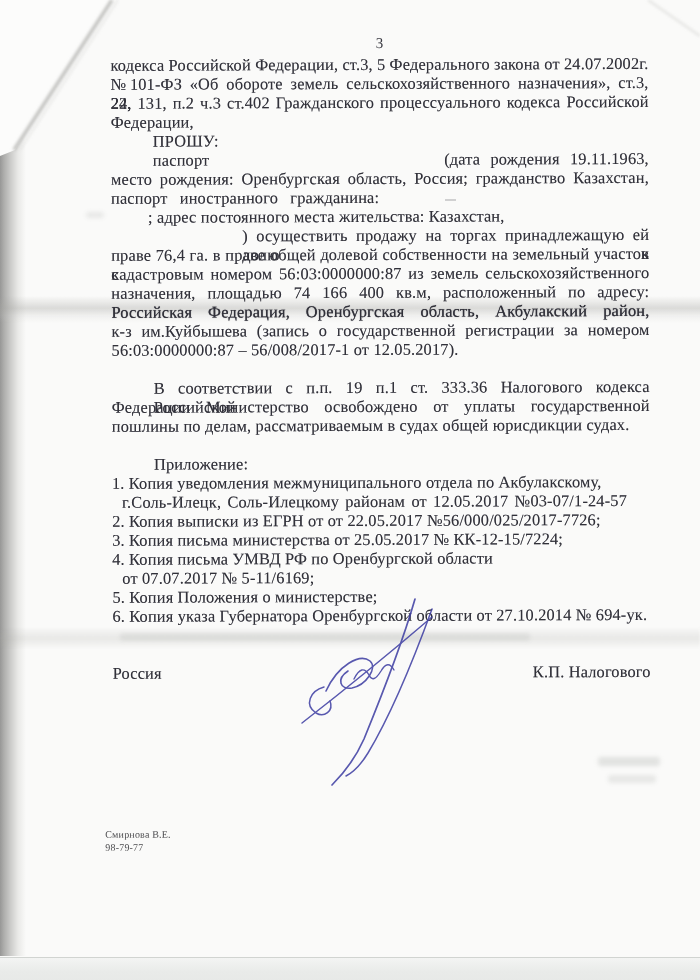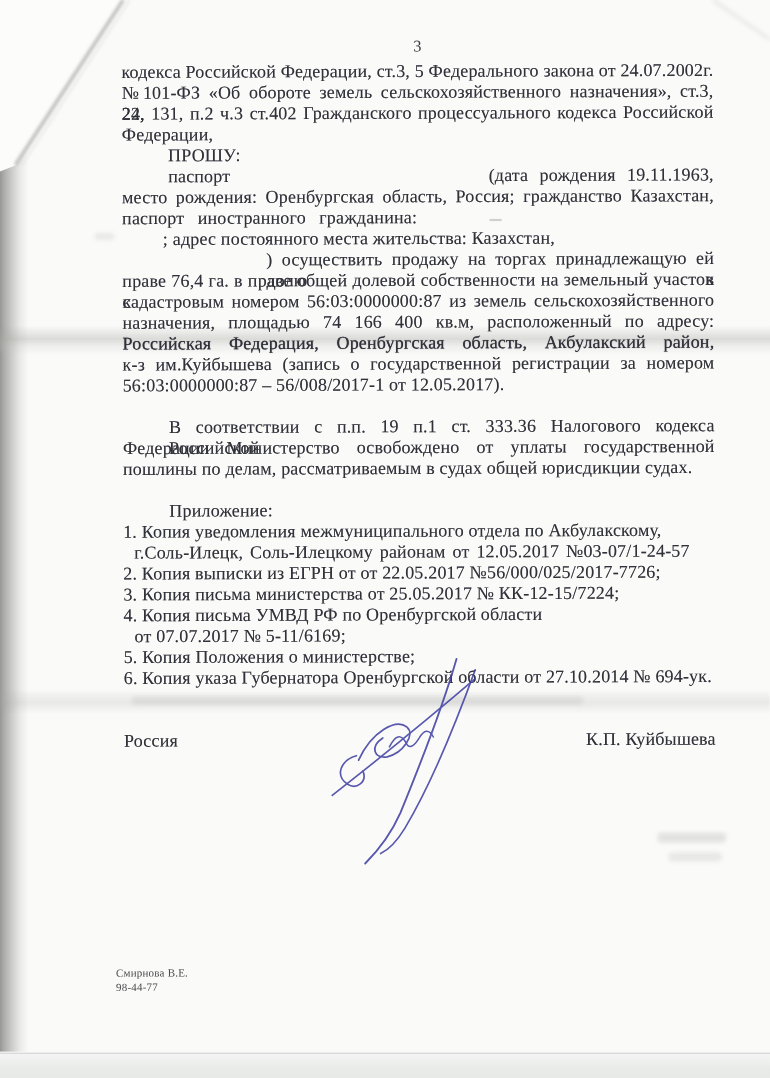--- a/index.html
+++ b/index.html
@@ -55,21 +55,21 @@
   .ind2{padding-left:37px;}
   .sale{padding-left:131px;}
   .ws8{word-spacing:8px;}
   .ws6{word-spacing:6px;text-align:right;}
   .ws2{word-spacing:2px;}
   .emph{text-shadow:0 0 0.7px rgba(30,30,40,0.85);}
   .row{display:flex;justify-content:space-between;}
   .li-cont{padding-left:10px;}
   .sigrow{display:flex;justify-content:space-between;}
   .footer{
-    position:absolute;left:104px;top:879px;font-size:10px;line-height:12.5px;
+    position:absolute;left:104px;top:828px;font-size:10px;line-height:12.5px;
     color:#4b4b4e;letter-spacing:0.2px;
   }
   .signature{position:absolute;left:290px;top:595px;pointer-events:none;}
 </style>
 </head>
 <body>
 
 <div class="left-strip"></div>
 <div class="fold-band1"></div>
 <div class="fold-band2"></div>
@@ -138,27 +138,27 @@
     <div class="ln">3.  Копия письма министерства от 25.05.2017 № КК-12-15/7224;</div>
     <div class="ln">4. Копия письма УМВД РФ по Оренбургской области</div>
     <div class="ln li-cont">от 07.07.2017 № 5-11/6169;</div>
     <div class="ln">5. Копия Положения о министерстве;</div>
     <div class="ln">6. Копия указа Губернатора Оренбургской области от 27.10.2014 № 694-ук.</div>
 
     <div class="sp"></div>
     <div class="sp"></div>
     <div class="ln sigrow">
       <span>Россия</span>
-      <span>К.П. Куйбышева</span>
+      <span>К.П. Налогового</span>
     </div>
   </div>
 
   <div class="footer">
     <div>Смирнова В.Е.</div>
-    <div>98-44-77</div>
+    <div>98-79-77</div>
   </div>
 </div>
 
 <svg class="signature" width="160" height="200" viewBox="0 0 160 200">
   <g fill="none" stroke="#3c3ca2" stroke-linecap="round" opacity="0.85">
     <path d="M125,4 C114,42 92,100 74,144 C66,162 54,178 42,190" stroke-width="1.7"></path>
     <path d="M142,14 C126,58 102,118 78,158 C70,171 62,178 56,181" stroke-width="1.5"></path>
     <path d="M36,96 C48,70 70,58 80,66 C88,73 76,90 62,93 C50,95 46,84 58,76" stroke-width="1.6"></path>
     <path d="M64,84 q8,-16 15,-4 q4,9 12,-4 q7,-12 13,-1" stroke-width="1.4"></path>
     <path d="M12,128 C48,100 100,58 142,22" stroke-width="1.5"></path>

